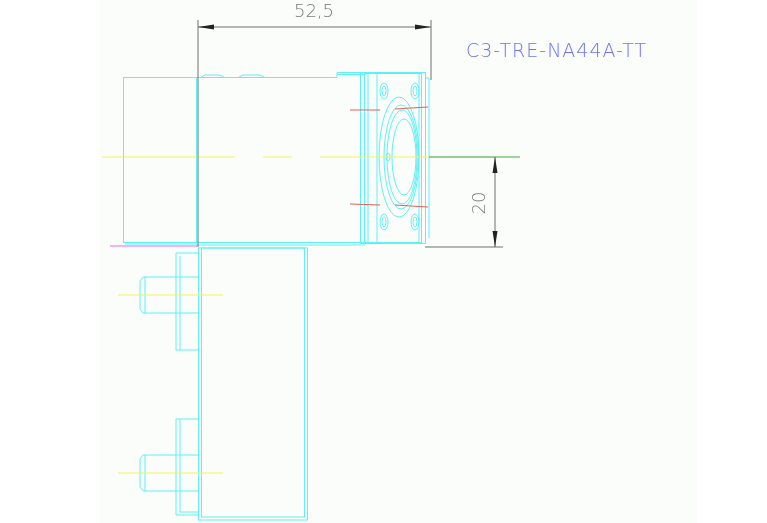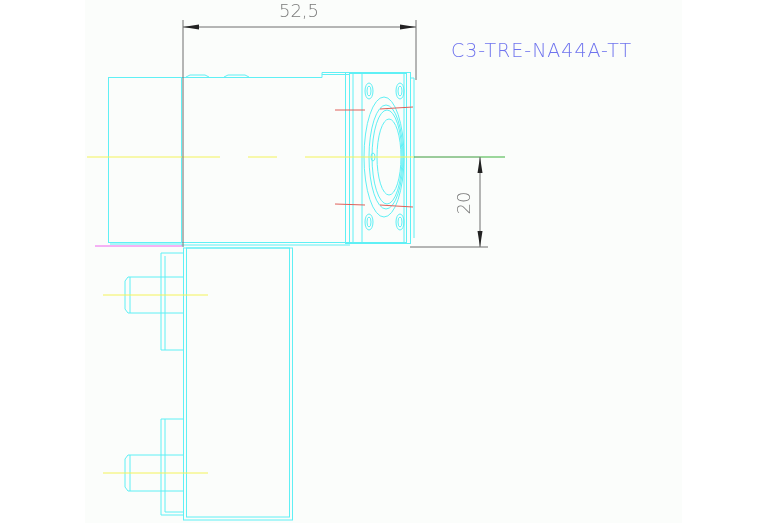--- a/index.html
+++ b/index.html
@@ -1,17 +1,17 @@
 <!DOCTYPE html>
 <html><head>
   <meta charset="utf-8">
   <style>
     html, body { margin: 0; padding: 0; background: #ffffff; }
     body { width: 767px; height: 523px; position: relative; overflow: hidden; font-family: "DejaVu Sans", sans-serif; }
-    #canvas { position: absolute; left: 0; top: 0; width: 618px; height: 523px; padding-left: 32px; }
+    #canvas { position: absolute; left: 15px; top: 0; width: 618px; height: 523px; padding-left: 32px; }
     .paper { position: absolute; left: 85px; top: 0; width: 597px; height: 523px; background: #fbfdfb; }
     svg { position: absolute; left: 0; top: 0; }
     .dim-text { font-family: "DejaVu Sans", sans-serif; font-weight: 300; }
   </style>
 </head>
 <body>
 
 <div id="canvas">
   <div class="paper"></div>
 

